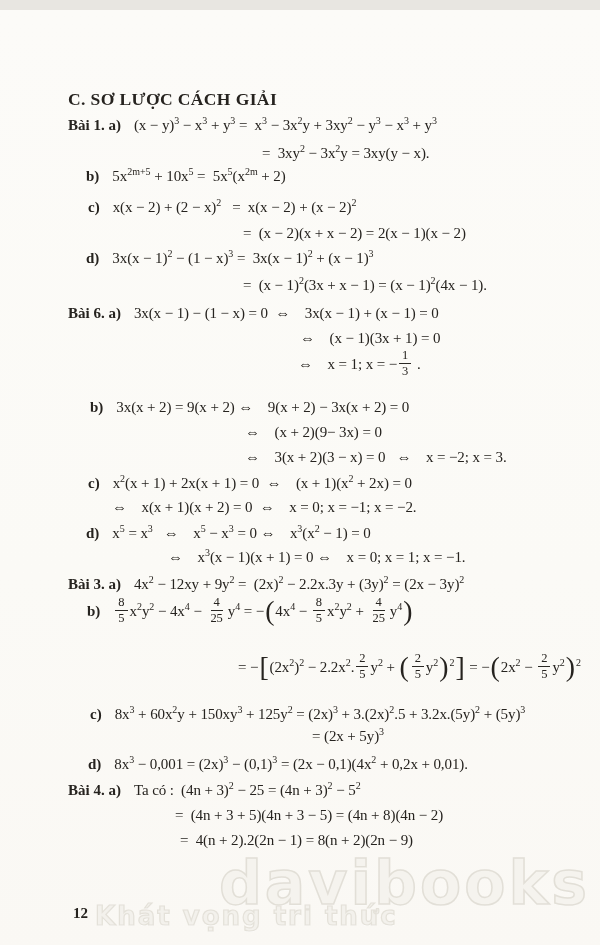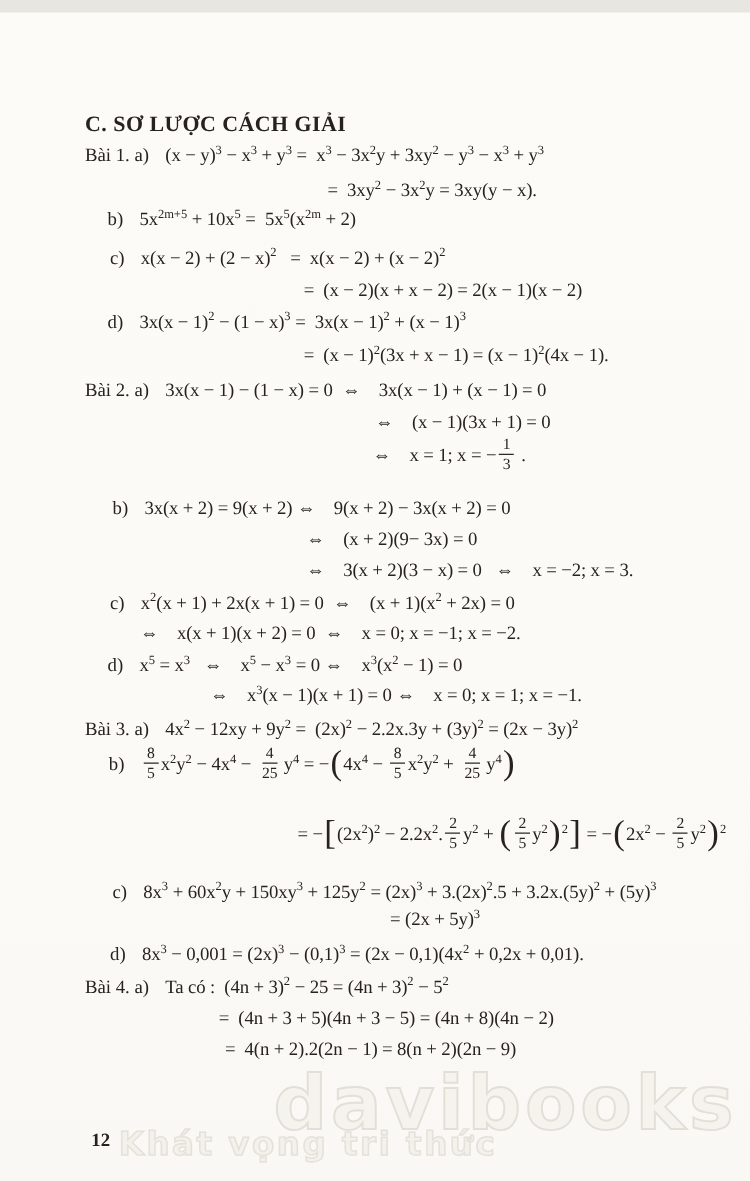--- a/index.html
+++ b/index.html
@@ -15,21 +15,21 @@
   .heading{
     position:absolute;top:79px;left:68px;
     font-size:17.5px;font-weight:bold;letter-spacing:.4px;
     white-space:pre;
   }
   .line{
     position:absolute;
     font-size:15px;line-height:1.3;
     white-space:pre;
   }
-  .lbl{font-weight:normal;margin-right:13px;white-space:pre;}
+  .lbl{font-weight:bold;margin-right:13px;white-space:pre;}
   .lbl:empty{display:none;}
   .math{white-space:pre;letter-spacing:-0.1px;}
   .math sup{font-size:10px;line-height:0;letter-spacing:0;}
   .frac{
     display:inline-flex;flex-direction:column;align-items:center;
     vertical-align:middle;line-height:1.05;font-size:12.5px;
     margin:0 2px;transform:translateY(-2px);
   }
   .frac .num{padding:0 3px 1px;border-bottom:1px solid #2a2824;}
   .frac .den{padding:1px 3px 0;}
@@ -94,21 +94,21 @@
 
   <div class="heading">C. SƠ LƯỢC CÁCH GIẢI</div>
 
   <div class="line l0"><span class="lbl">Bài 1. a)</span><span class="math">(x − y)<sup>3</sup> − x<sup>3</sup> + y<sup>3</sup> =  x<sup>3</sup> − 3x<sup>2</sup>y + 3xy<sup>2</sup> − y<sup>3</sup> − x<sup>3</sup> + y<sup>3</sup></span></div>
   <div class="line l1"><span class="math">=  3xy<sup>2</sup> − 3x<sup>2</sup>y = 3xy(y − x).</span></div>
   <div class="line l2"><span class="lbl">b)</span><span class="math">5x<sup>2m+5</sup> + 10x<sup>5</sup> =  5x<sup>5</sup>(x<sup>2m</sup> + 2)</span></div>
   <div class="line l3"><span class="lbl">c)</span><span class="math">x(x − 2) + (2 − x)<sup>2</sup>   =  x(x − 2) + (x − 2)<sup>2</sup></span></div>
   <div class="line l4"><span class="math">=  (x − 2)(x + x − 2) = 2(x − 1)(x − 2)</span></div>
   <div class="line l5"><span class="lbl">d)</span><span class="math">3x(x − 1)<sup>2</sup> − (1 − x)<sup>3</sup> =  3x(x − 1)<sup>2</sup> + (x − 1)<sup>3</sup></span></div>
   <div class="line l6"><span class="math">=  (x − 1)<sup>2</sup>(3x + x − 1) = (x − 1)<sup>2</sup>(4x − 1).</span></div>
-  <div class="line l7"><span class="lbl">Bài 2. a)</span><span class="math">3x(x − 1) − (1 − x) = 0  ⇔    3x(x − 1) + (x − 1) = 0</span></div>
+  <div class="line l7"><span class="lbl">Bài 6. a)</span><span class="math">3x(x − 1) − (1 − x) = 0  ⇔    3x(x − 1) + (x − 1) = 0</span></div>
   <div class="line l8"><span class="math">⇔    (x − 1)(3x + 1) = 0</span></div>
   <div class="line l9"><span class="math">⇔    x = 1; x = −<span class="frac"><span class="num">1</span><span class="den">3</span></span> .</span></div>
   <div class="line l10"><span class="lbl">b)</span><span class="math">3x(x + 2) = 9(x + 2) ⇔    9(x + 2) − 3x(x + 2) = 0</span></div>
   <div class="line l11"><span class="math">⇔    (x + 2)(9− 3x) = 0</span></div>
   <div class="line l12"><span class="math">⇔    3(x + 2)(3 − x) = 0   ⇔    x = −2; x = 3.</span></div>
   <div class="line l13"><span class="lbl">c)</span><span class="math">x<sup>2</sup>(x + 1) + 2x(x + 1) = 0  ⇔    (x + 1)(x<sup>2</sup> + 2x) = 0</span></div>
   <div class="line l14"><span class="math">⇔    x(x + 1)(x + 2) = 0  ⇔    x = 0; x = −1; x = −2.</span></div>
   <div class="line l15"><span class="lbl">d)</span><span class="math">x<sup>5</sup> = x<sup>3</sup>   ⇔    x<sup>5</sup> − x<sup>3</sup> = 0 ⇔    x<sup>3</sup>(x<sup>2</sup> − 1) = 0</span></div>
   <div class="line l16"><span class="math">⇔    x<sup>3</sup>(x − 1)(x + 1) = 0 ⇔    x = 0; x = 1; x = −1.</span></div>
   <div class="line l17"><span class="lbl">Bài 3. a)</span><span class="math">4x<sup>2</sup> − 12xy + 9y<sup>2</sup> =  (2x)<sup>2</sup> − 2.2x.3y + (3y)<sup>2</sup> = (2x − 3y)<sup>2</sup></span></div>

